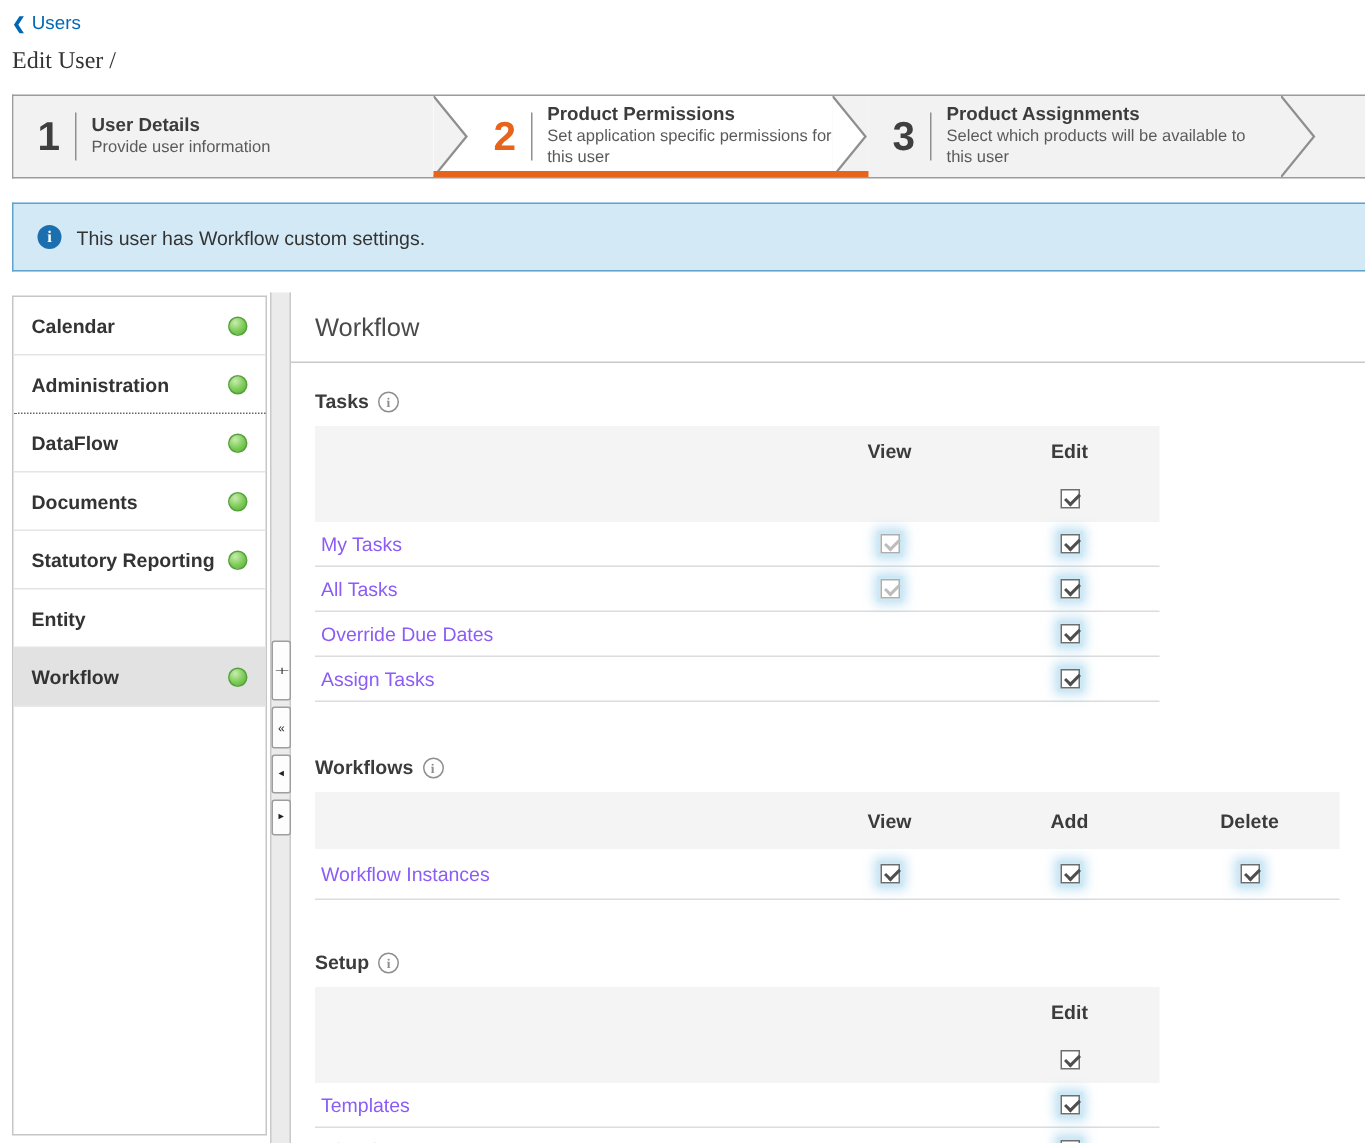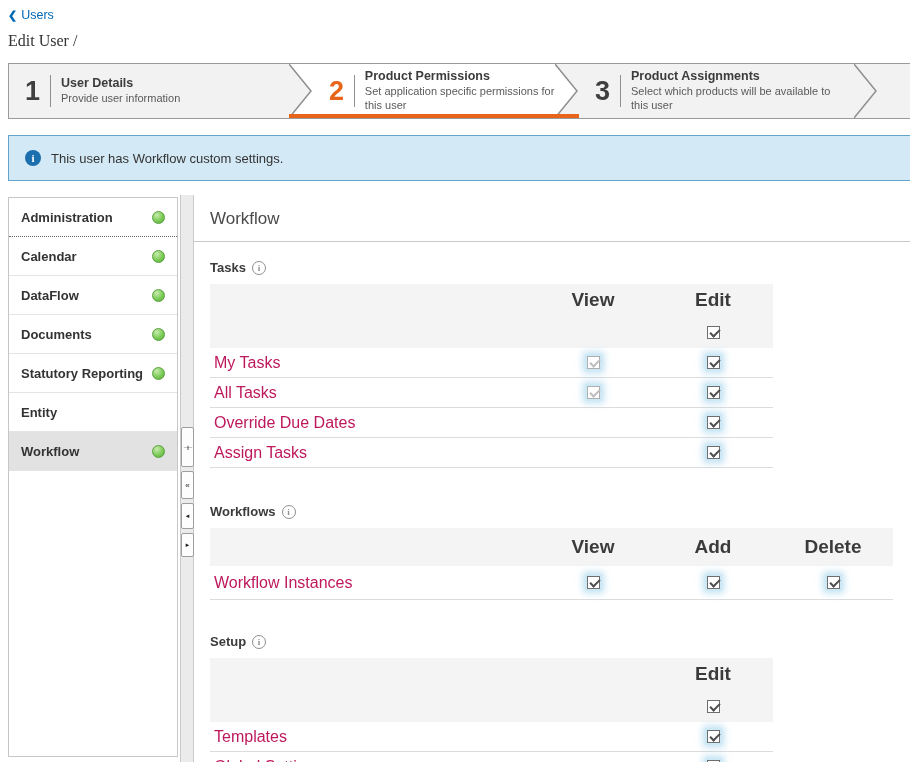--- a/index.html
+++ b/index.html
@@ -89,22 +89,22 @@
 
   .ptable { }
   .ptable.w563 { width: 563px; }
   .ptable.w683 { width: 683px; }
   .phead { background: #f4f4f4; }
   .hrow, .prow { display: flex; align-items: center; }
   .hrow { height: 32px; }
   .hrow.single { height: 38px; }
   .hrow2 { height: 32px; display: flex; align-items: center; }
   .prow { height: 30px; border-bottom: 1px solid #dcdcdc; background: #fff; }
-  .plabel { flex: 1; font-size: 16px; color: #be185d; padding-left: 4px; }
-  .pcol { width: 120px; text-align: center; font-size: 19px; font-weight: bold; color: #3b3b3b; }
+  .plabel { flex: 1; font-size: 13px; color: #8b5cf6; padding-left: 4px; }
+  .pcol { width: 120px; text-align: center; font-size: 13px; font-weight: bold; color: #3b3b3b; }
   .pcell { width: 120px; display: flex; justify-content: center; }
 
   
   .cb { display: inline-block; width: 13px; height: 13px; background: #fff;
     border: 1px solid #6e6e6e; position: relative; cursor: pointer; }
   .cb.checked::after { content: ""; position: absolute; left: 2px; top: 2px;
     width: 8px; height: 4px; border-left: 2px solid #4e4e4e;
     border-bottom: 2px solid #4e4e4e; transform: rotate(-45deg); }
   .cb.disabled { border-color: #aeaeae; cursor: default; }
   .cb.disabled::after { border-color: #bdbdbd; }
@@ -165,26 +165,26 @@
   <div class="stepper-fill"></div>
   <div class="active-bar"></div>
 </div>
 
 <div class="banner">
   <span class="info-badge">i</span>
   <span class="msg">This user has Workflow custom settings.</span>
 </div>
 
 <div class="sidebar">
+  <div class="side-item">
+    <span class="lbl">Calendar</span>
+    <span class="dot"></span>
+  </div>
   <div class="side-item dotted">
     <span class="lbl">Administration</span>
-    <span class="dot"></span>
-  </div>
-  <div class="side-item">
-    <span class="lbl">Calendar</span>
     <span class="dot"></span>
   </div>
   <div class="side-item">
     <span class="lbl">DataFlow</span>
     <span class="dot"></span>
   </div>
   <div class="side-item">
     <span class="lbl">Documents</span>
     <span class="dot"></span>
   </div>

